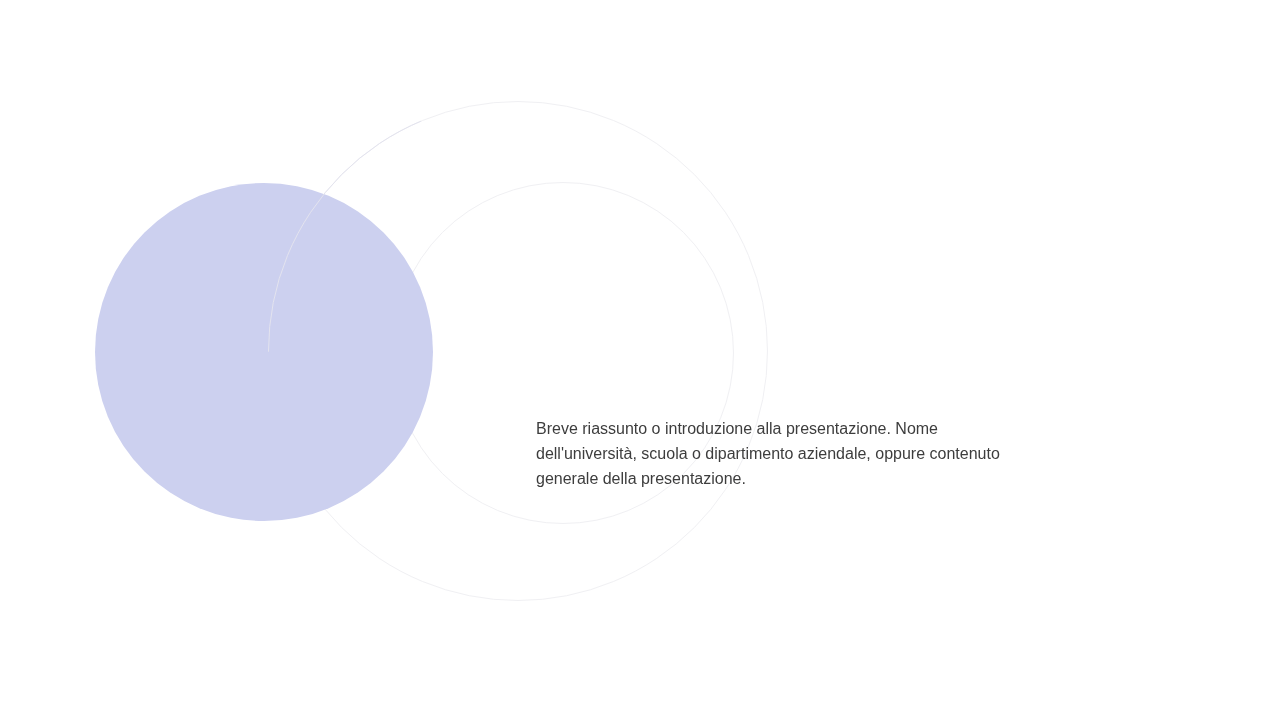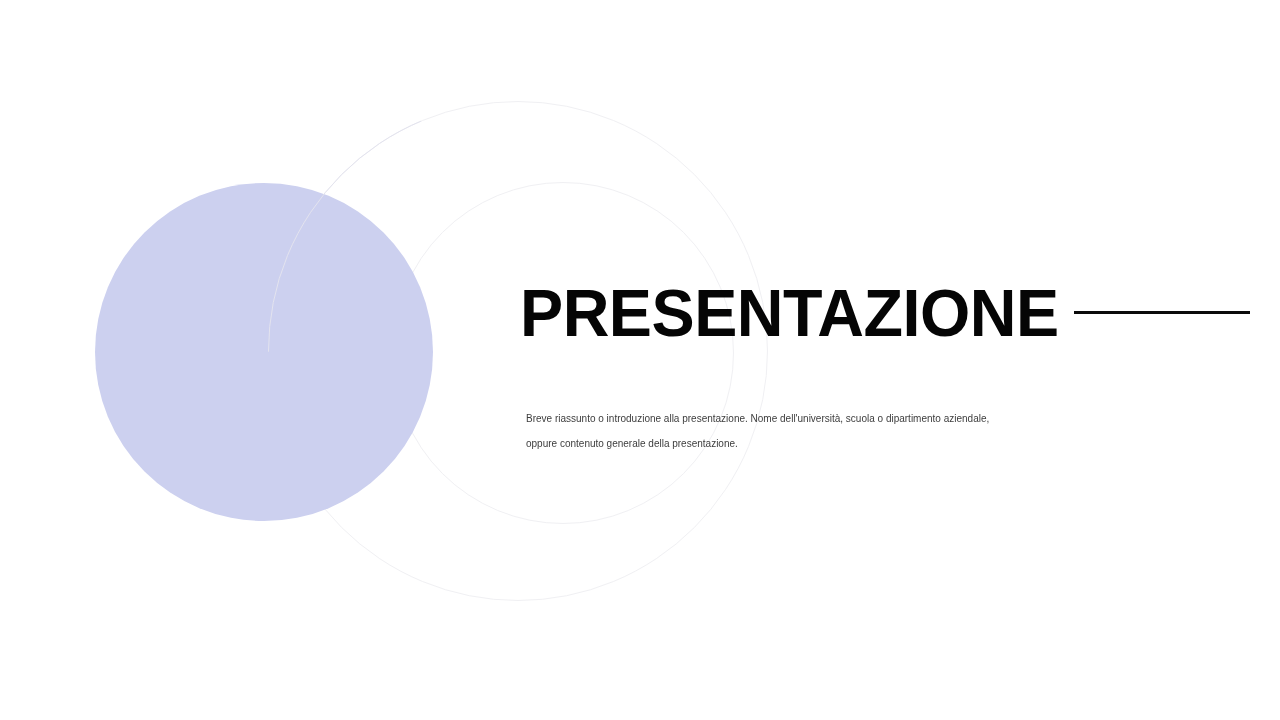--- a/index.html
+++ b/index.html
@@ -125,45 +125,41 @@
     width: 176px;
     background: #0a0a0a;
     margin-left: -4px;
   }
 
   .slide-subtitle {
     position: absolute;
     left: 0;
     top: 401px;
     width: 470px;
-    margin: 6px;
+    margin: 16px;
     font-family: "Liberation Sans", sans-serif;
-    font-size: 10px;
+    font-size: 16px;
     line-height: 24.8px;
     color: #3d3d3d;
     font-weight: 400;
   }
 </style>
 </head>
 <body>
 
 <div id="slide">
 
   <div class="deco-layer">
     <div class="circle-outline-large"></div>
     <div class="circle-outline-small"></div>
     <div class="circle-filled"></div>
     <div class="circle-outline-large-overlap"></div>
     <div class="circle-outline-small-overlap"></div>
   </div>
 
   <div class="content">
 
-    <div class="title-row">
-      <h1 class="slide-title">PRESENTAZIONE</h1>
-      <div class="title-rule"></div>
-    </div>
 
     <p class="slide-subtitle">Breve riassunto o introduzione alla presentazione. Nome dell'università, scuola o dipartimento aziendale, oppure contenuto generale della presentazione.</p>
 
   </div>
 
 </div>
 
 </body></html>

